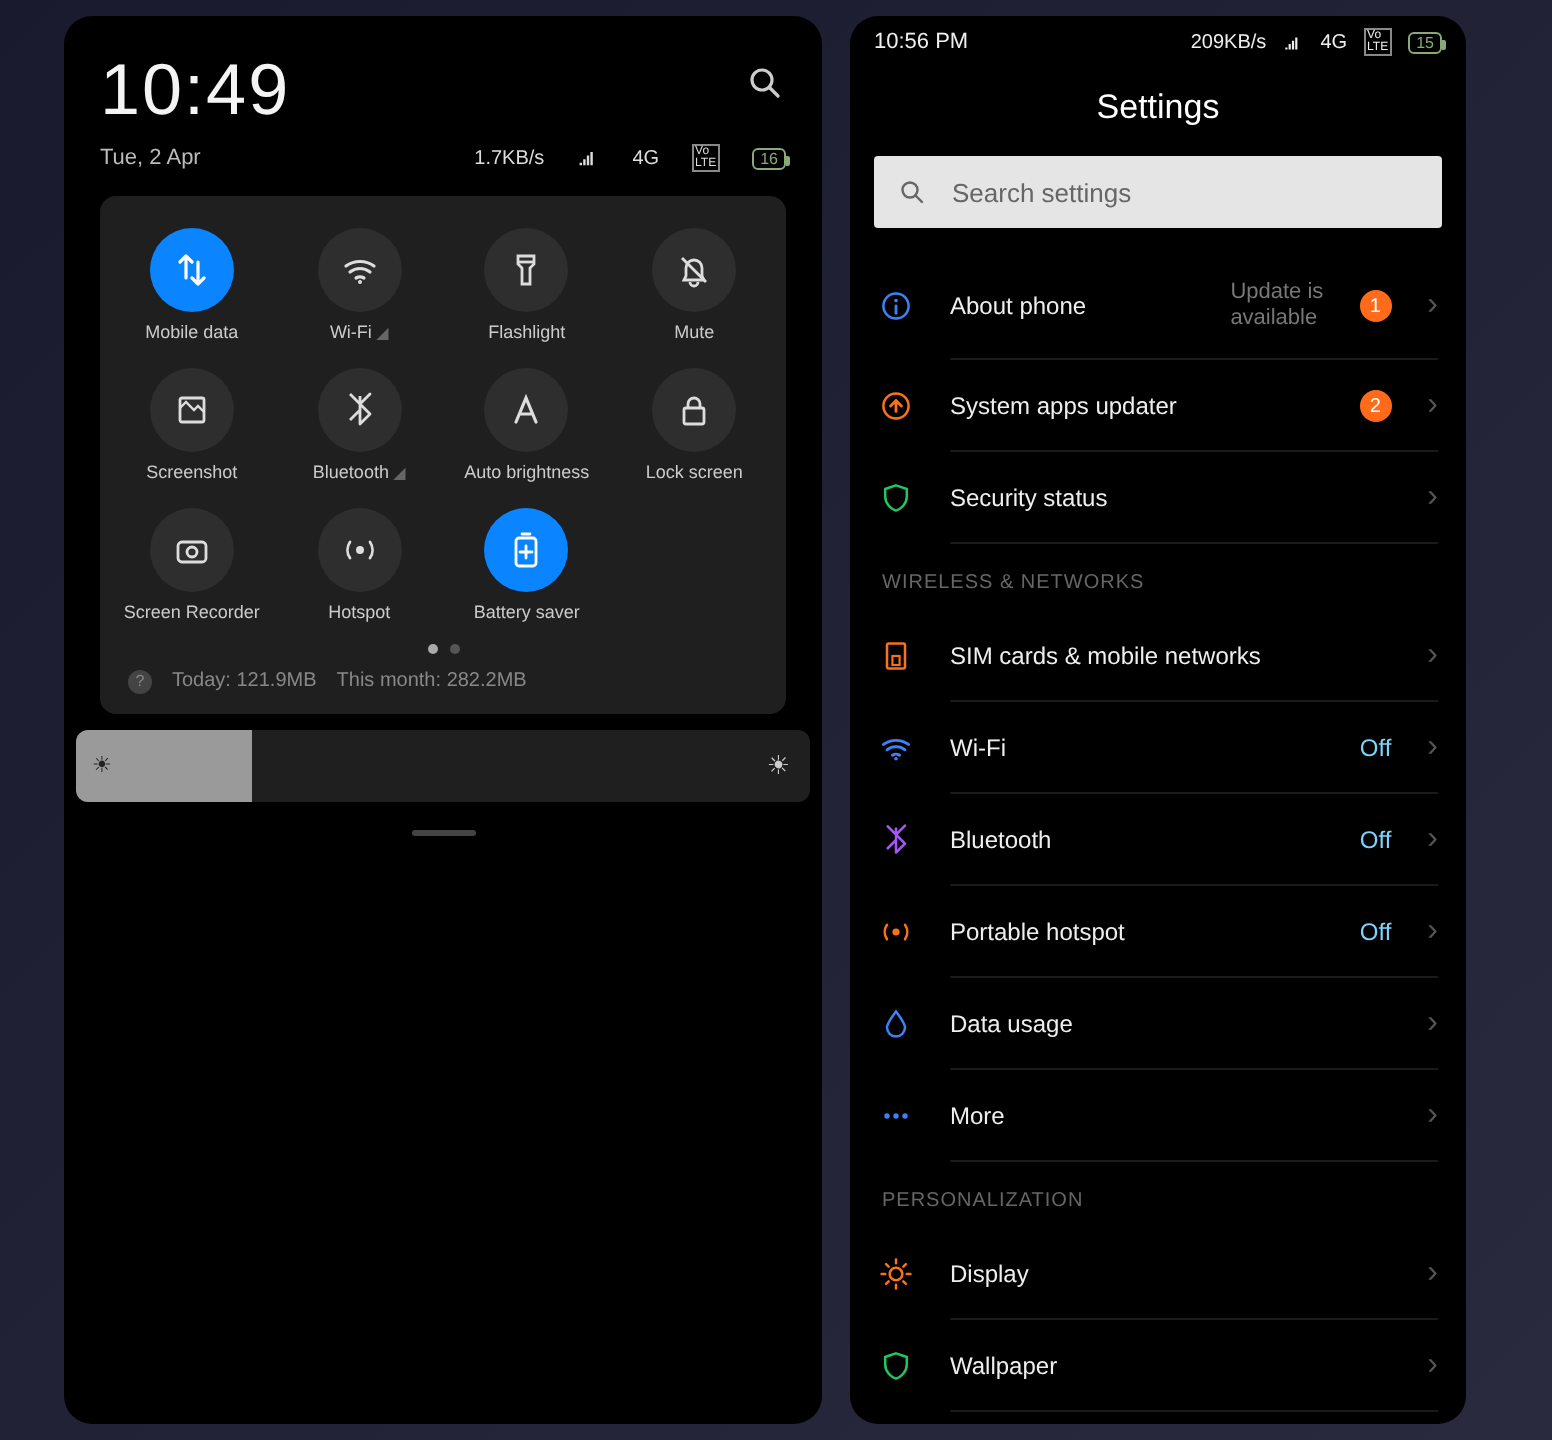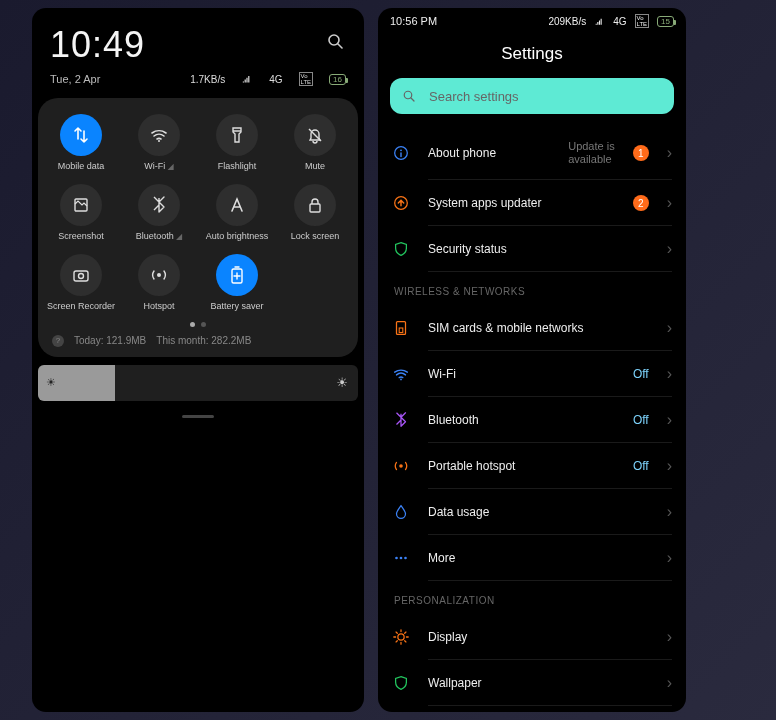--- a/index.html
+++ b/index.html
@@ -1,30 +1,30 @@
 <!DOCTYPE html>
 <html><head>
 <meta charset="utf-8">
 <style>
 * { margin: 0; padding: 0; box-sizing: border-box; font-family: -apple-system, Helvetica, Arial, sans-serif; }
 body { background: linear-gradient(135deg, #1a1a2e 0%, #2a2a3e 100%); width: 776px; height: 720px; overflow: hidden; position: relative; }
 .phones { display: flex; gap: 14px; padding: 8px 32px; }
 .phone { background: #000; border-radius: 14px; overflow: hidden; color: #eee; }
-.phone-left { width: 332px; height: 704px; }
+.phone-left { width: 379px; height: 704px; }
 .phone-right { width: 308px; height: 704px; }
 
 
 .clock-row { padding: 16px 18px 6px; display: flex; align-items: flex-start; justify-content: space-between; }
 .big-clock { font-size: 36px; font-weight: 300; letter-spacing: 1px; color: #f4f4f4; }
 .date-row { display: flex; justify-content: space-between; align-items: center; padding: 0 18px 12px; font-size: 11px; color: #bbb; }
 .date-left { font-size: 11px; }
 .date-right { display: flex; align-items: center; gap: 16px; font-size: 10px; color: #ddd; }
 .search-ic { margin-top: 8px; }
 
-.panel { margin: 0 6px; background: #1f1f1f; border-radius: 20px; padding: 16px 6px 10px; }
+.panel { margin: 0 18px; background: #1f1f1f; border-radius: 8px; padding: 16px 6px 10px; }
 .tiles { display: grid; grid-template-columns: repeat(4, 1fr); gap: 12px 4px; }
 .tile { display: flex; flex-direction: column; align-items: center; gap: 6px; cursor: pointer; }
 .tile-circle { width: 42px; height: 42px; border-radius: 50%; background: #2e2e2e; display: flex; align-items: center; justify-content: center; color: #ddd; }
 .tile-circle.active { background: #0a84ff; color: #fff; }
 .tile-label { font-size: 9px; color: #ccc; text-align: center; line-height: 1.1; }
 .tile-label .sub { color: #666; font-size: 8px; }
 .dots { display: flex; justify-content: center; gap: 6px; margin: 10px 0 8px; }
 .dot { width: 5px; height: 5px; border-radius: 50%; background: #555; }
 .dot.act { background: #aaa; }
 .usage { display: flex; align-items: center; gap: 10px; font-size: 10px; color: #888; padding: 0 8px; }
@@ -33,21 +33,21 @@
 .brightness { margin: 8px 6px 0; height: 36px; background: #1f1f1f; border-radius: 6px; display: flex; align-items: center; position: relative; }
 .bri-fill { position: absolute; left: 0; top: 0; height: 100%; width: 24%; background: #9a9a9a; border-radius: 6px 0 0 6px; }
 .bri-ic-l { position: absolute; left: 8px; font-size: 11px; color: #222; z-index: 1; }
 .bri-ic-r { position: absolute; right: 10px; font-size: 13px; color: #ccc; }
 .handle { margin: 14px auto 0; width: 32px; height: 3px; background: #444; border-radius: 3px; }
 
 
 .status-bar { display: flex; justify-content: space-between; align-items: center; padding: 6px 12px; font-size: 11px; color: #eee; }
 .sb-right { display: flex; align-items: center; gap: 8px; font-size: 10px; }
 .title-bar { text-align: center; font-size: 17px; font-weight: 500; padding: 10px 0 14px; color: #fff; }
-.search-box { margin: 0 12px 8px; background: #5eead4; border-radius: 12px; height: 36px; display: flex; align-items: center; padding: 0 12px; gap: 12px; color: #666; font-size: 13px; }
+.search-box { margin: 0 12px 8px; background: #e5e5e5; border-radius: 2px; height: 36px; display: flex; align-items: center; padding: 0 12px; gap: 12px; color: #666; font-size: 13px; }
 .list { padding: 4px 0; }
 .sect-hdr { padding: 14px 16px 8px; font-size: 10px; color: #666; letter-spacing: 0.5px; }
 .row { display: flex; align-items: center; padding: 14px 14px; gap: 18px; cursor: pointer; position: relative; }
 .row::after { content: ''; position: absolute; bottom: 0; left: 50px; right: 14px; height: 1px; background: #1a1a1a; }
 .row-ic { width: 18px; height: 18px; display: flex; align-items: center; justify-content: center; flex-shrink: 0; }
 .row-label { flex: 1; font-size: 12px; color: #eee; }
 .row-meta { font-size: 11px; color: #777; line-height: 1.2; text-align: left; }
 .row-val { font-size: 12px; color: #7dd3fc; }
 .badge { width: 16px; height: 16px; border-radius: 50%; background: #ff6b1a; color: #fff; font-size: 10px; display: flex; align-items: center; justify-content: center; }
 .chev { color: #555; font-size: 16px; }

